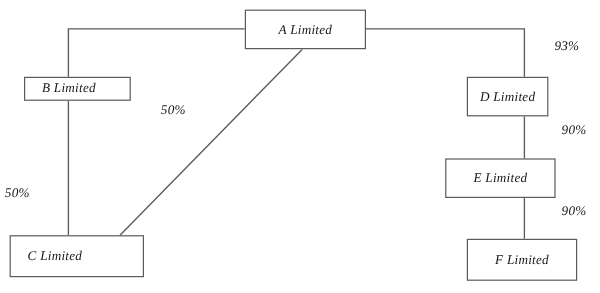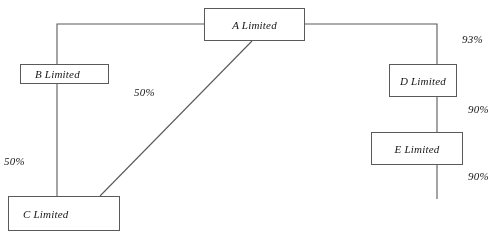--- a/index.html
+++ b/index.html
@@ -85,20 +85,23 @@
   </div>
 
   <div class="node centered" style="left:389px; top:64px; width:68px; height:33px;">
     <span class="node-label">D Limited</span>
   </div>
 
   <div class="node centered" style="left:371px; top:132px; width:92px; height:33px;">
     <span class="node-label">E Limited</span>
   </div>
 
+  <div class="node centered" style="left:389px; top:199px; width:92px; height:35px;">
+    <span class="node-label">F Limited</span>
+  </div>
 
   <span class="edge-label" style="left:462px; top:33px;">93%</span>
 
   <span class="edge-label" style="left:468px; top:103px;">90%</span>
 
   <span class="edge-label" style="left:468px; top:170px;">90%</span>
 
   <span class="edge-label" style="left:134px; top:86px;">50%</span>
 
   <span class="edge-label" style="left:4px; top:155px;">50%</span>

